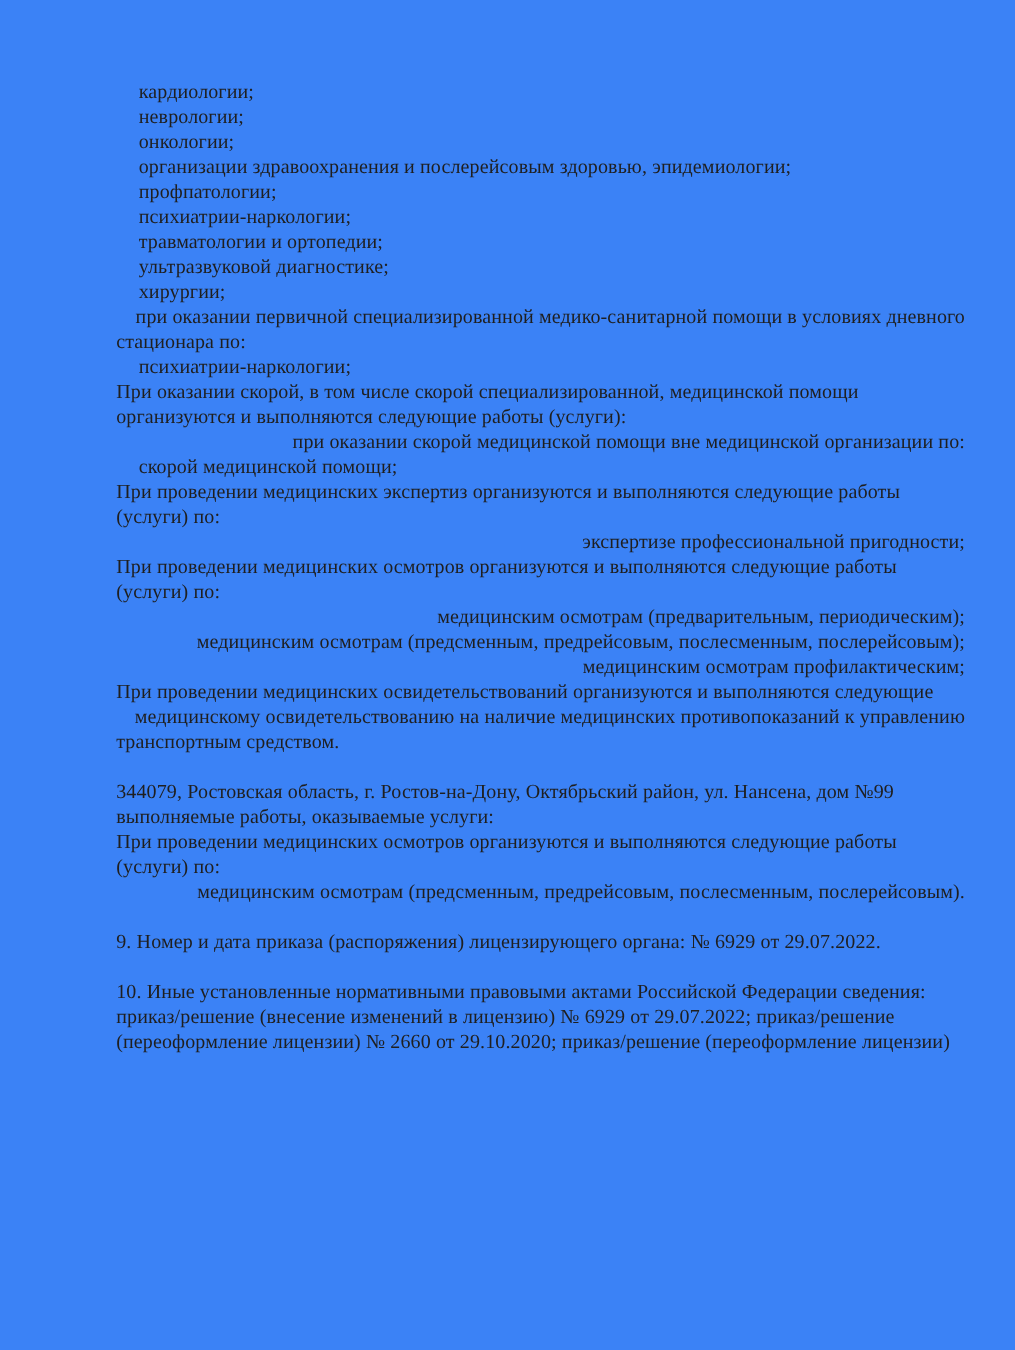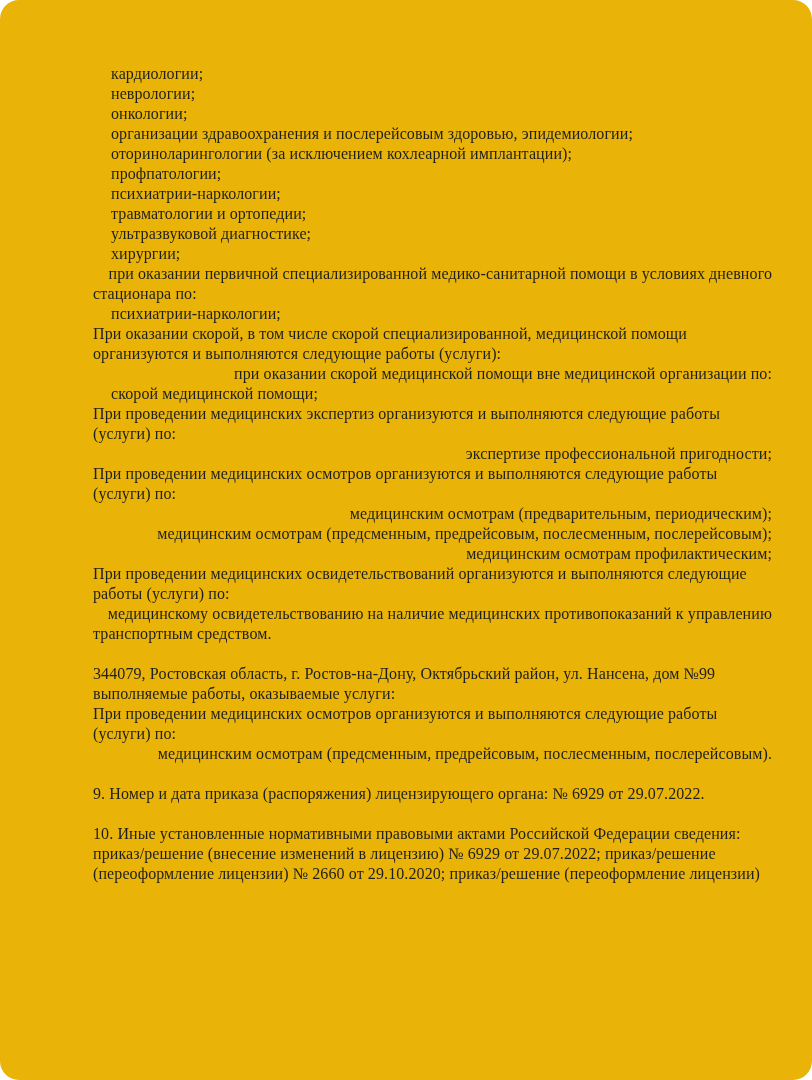--- a/index.html
+++ b/index.html
@@ -28,27 +28,26 @@
     white-space: nowrap;
     letter-spacing: 0.1px;
   }
   .ind-0 { padding-left: 0; }
   .ind-1 { padding-left: 10px; text-align: right; }
   .ind-2 { padding-left: 18px; }
 </style>
 </head>
 <body>
 
-<div class="page" style="background: #eab308; color: rgb(31, 31, 31); border-radius: 19px;">
+<div class="page" style="background: #3b82f6; color: rgb(31, 31, 31);">
   <div>
       <div class="line ind-2">кардиологии;</div>
       <div class="line ind-2">неврологии;</div>
       <div class="line ind-2">онкологии;</div>
       <div class="line ind-2">организации здравоохранения и послерейсовым здоровью, эпидемиологии;</div>
-      <div class="line ind-2">оториноларингологии (за исключением кохлеарной имплантации);</div>
       <div class="line ind-2">профпатологии;</div>
       <div class="line ind-2">психиатрии-наркологии;</div>
       <div class="line ind-2">травматологии и ортопедии;</div>
       <div class="line ind-2">ультразвуковой диагностике;</div>
       <div class="line ind-2">хирургии;</div>
       <div class="line ind-1">при оказании первичной специализированной медико-санитарной помощи в условиях дневного</div>
       <div class="line ind-0">стационара по:</div>
       <div class="line ind-2">психиатрии-наркологии;</div>
       <div class="line ind-0">При оказании скорой, в том числе скорой специализированной, медицинской помощи</div>
       <div class="line ind-0">организуются и выполняются следующие работы (услуги):</div>
@@ -56,21 +55,20 @@
       <div class="line ind-2">скорой медицинской помощи;</div>
       <div class="line ind-0">При проведении медицинских экспертиз организуются и выполняются следующие работы</div>
       <div class="line ind-0">(услуги) по:</div>
       <div class="line ind-1">экспертизе профессиональной пригодности;</div>
       <div class="line ind-0">При проведении медицинских осмотров организуются и выполняются следующие работы</div>
       <div class="line ind-0">(услуги) по:</div>
       <div class="line ind-1">медицинским осмотрам (предварительным, периодическим);</div>
       <div class="line ind-1">медицинским осмотрам (предсменным, предрейсовым, послесменным, послерейсовым);</div>
       <div class="line ind-1">медицинским осмотрам профилактическим;</div>
       <div class="line ind-0">При проведении медицинских освидетельствований организуются и выполняются следующие</div>
-      <div class="line ind-0">работы (услуги) по:</div>
       <div class="line ind-1">медицинскому освидетельствованию на наличие медицинских противопоказаний к управлению</div>
       <div class="line ind-0">транспортным средством.</div>
       <div class="line ind-0"></div>
       <div class="line ind-0">344079, Ростовская область, г. Ростов-на-Дону, Октябрьский район, ул. Нансена, дом №99</div>
       <div class="line ind-0">выполняемые работы, оказываемые услуги:</div>
       <div class="line ind-0">При проведении медицинских осмотров организуются и выполняются следующие работы</div>
       <div class="line ind-0">(услуги) по:</div>
       <div class="line ind-1">медицинским осмотрам (предсменным, предрейсовым, послесменным, послерейсовым).</div>
       <div class="line ind-0"></div>
       <div class="line ind-0">9. Номер и дата приказа (распоряжения) лицензирующего органа: № 6929 от 29.07.2022.</div>

